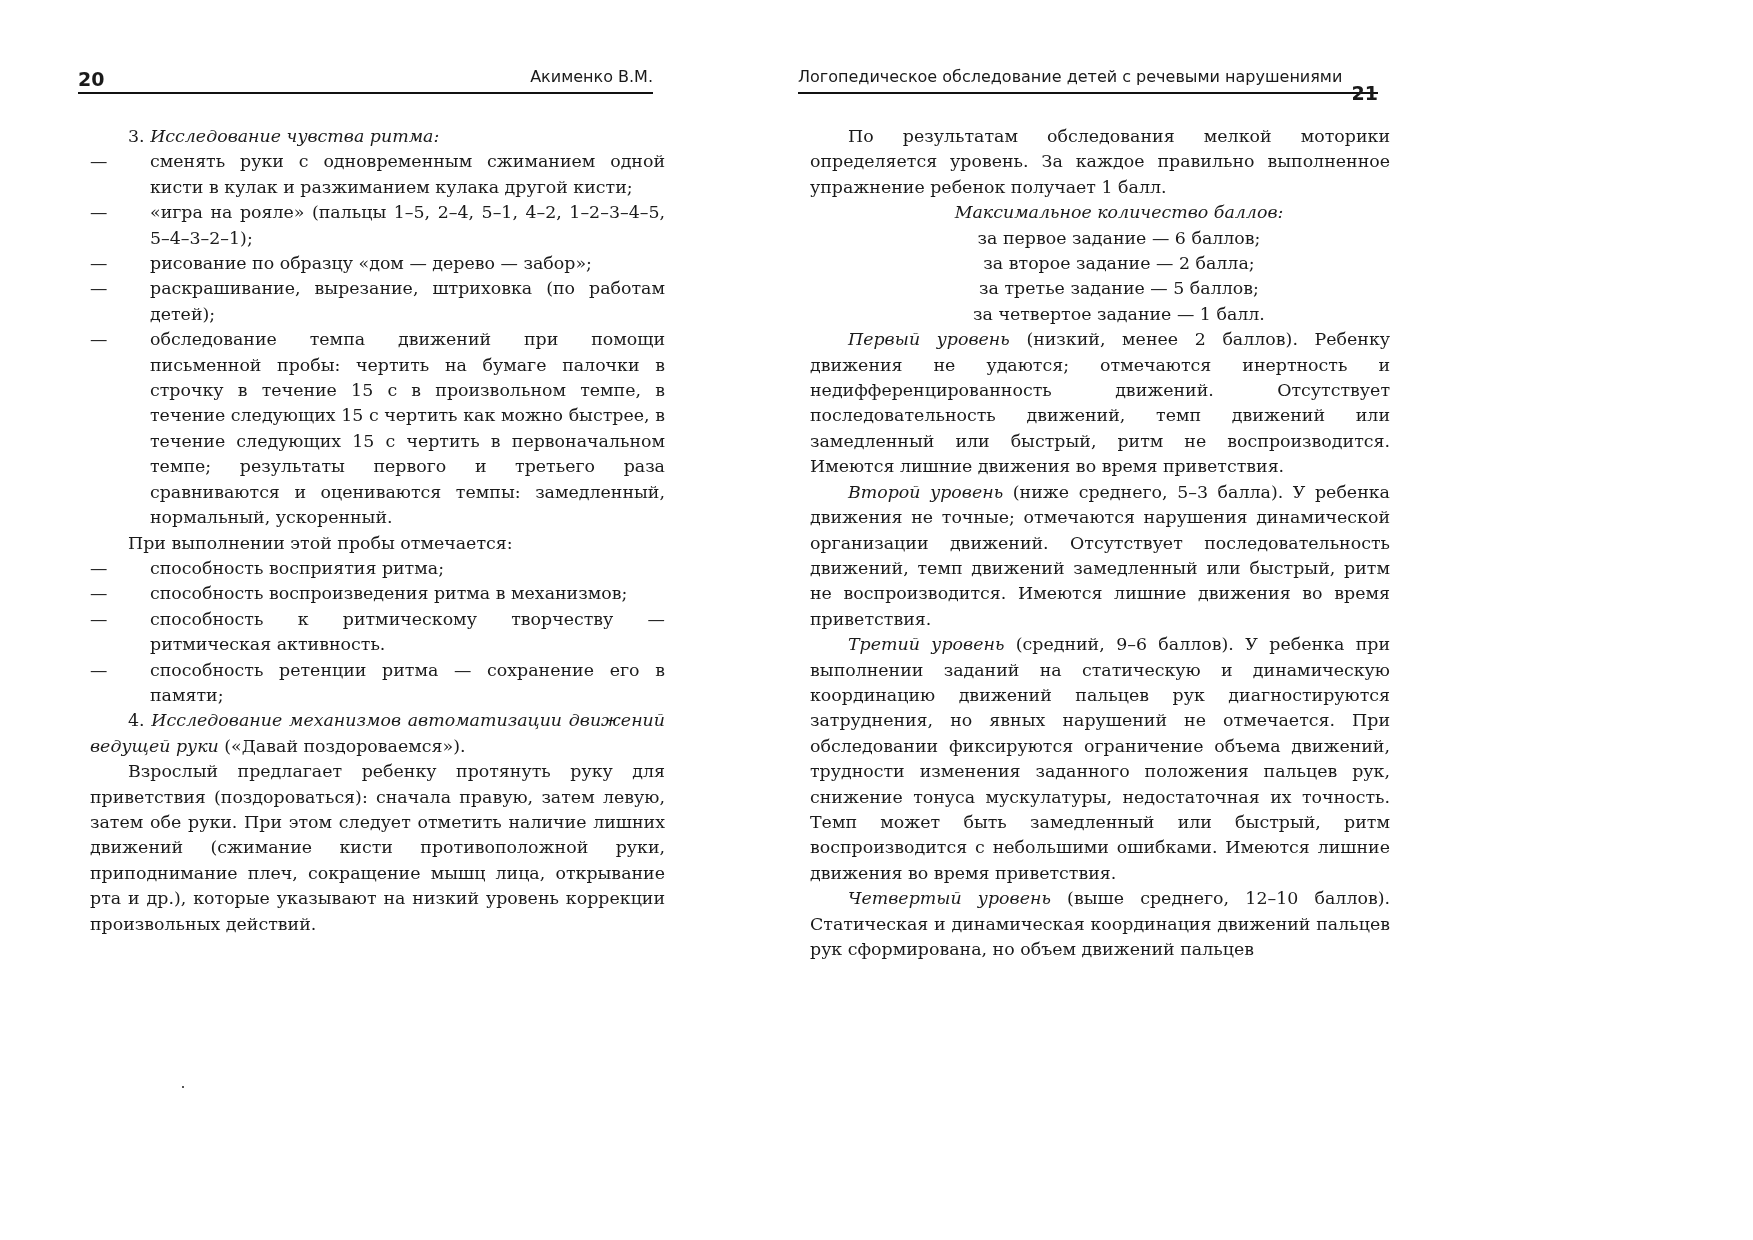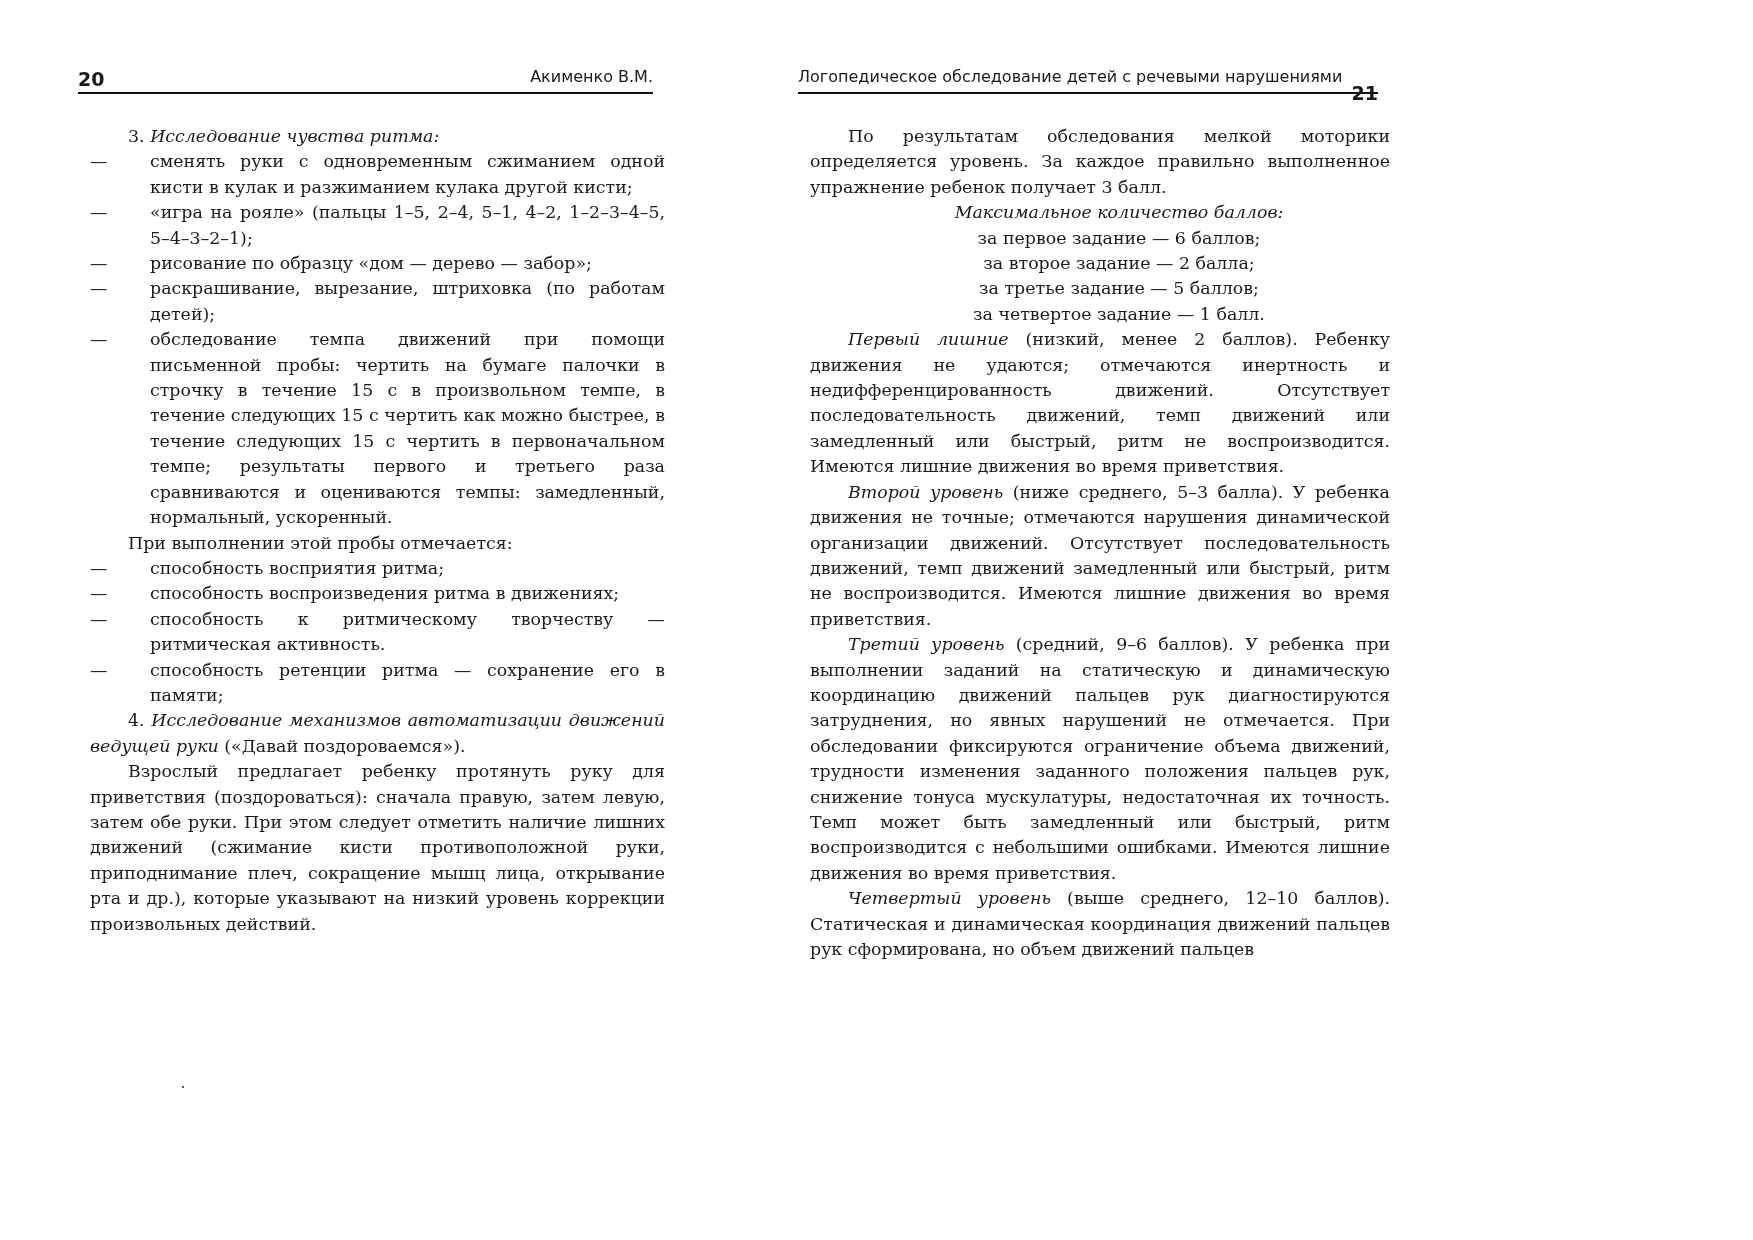--- a/index.html
+++ b/index.html
@@ -32,40 +32,40 @@
   </div>
   <div class="body">
     <p class="indent"><span>3. </span><span class="i">Исследование чувства ритма:</span></p>
     <p class="dash"><span class="mk">—</span><span>сменять руки с одновременным сжиманием одной кисти в кулак и разжиманием кулака другой кисти;</span></p>
     <p class="dash"><span class="mk">—</span><span>«игра на рояле» (пальцы 1–5, 2–4, 5–1, 4–2, 1–2–3–4–5, 5–4–3–2–1);</span></p>
     <p class="dash"><span class="mk">—</span><span>рисование по образцу «дом — дерево — забор»;</span></p>
     <p class="dash"><span class="mk">—</span><span>раскрашивание, вырезание, штриховка (по работам детей);</span></p>
     <p class="dash"><span class="mk">—</span><span>обследование темпа движений при помощи письменной пробы: чертить на бумаге палочки в строчку в течение 15 с в произвольном темпе, в течение следующих 15 с чертить как можно быстрее, в течение следующих 15 с чертить в первоначальном темпе; результаты первого и третьего раза сравниваются и оцениваются темпы: замедленный, нормальный, ускоренный.</span></p>
     <p class="indent">При выполнении этой пробы отмечается:</p>
     <p class="dash"><span class="mk">—</span><span>способность восприятия ритма;</span></p>
-    <p class="dash"><span class="mk">—</span><span>способность воспроизведения ритма в движениях;</span></p>
+    <p class="dash"><span class="mk">—</span><span>способность воспроизведения ритма в механизмов;</span></p>
     <p class="dash"><span class="mk">—</span><span>способность к ритмическому творчеству — ритмическая активность.</span></p>
     <p class="dash"><span class="mk">—</span><span>способность ретенции ритма — сохранение его в памяти;</span></p>
     <p class="indent"><span>4. </span><span class="i">Исследование механизмов автоматизации движений ведущей руки</span><span> («Давай поздороваемся»).</span></p>
     <p class="indent">Взрослый предлагает ребенку протянуть руку для приветствия (поздороваться): сначала правую, затем левую, затем обе руки. При этом следует отметить наличие лишних движений (сжимание кисти противоположной руки, приподнимание плеч, сокращение мышц лица, открывание рта и др.), которые указывают на низкий уровень коррекции произвольных действий.</p>
   </div>
 </div>
 
 <div class="page right">
   <div class="header">
     <span class="run">Логопедическое обследование детей с речевыми нарушениями</span>
     <span class="num">21</span>
   </div>
   <div class="body">
-    <p class="indent">По результатам обследования мелкой моторики определяется уровень. За каждое правильно выполненное упражнение ребенок получает 3 балл.</p>
+    <p class="indent">По результатам обследования мелкой моторики определяется уровень. За каждое правильно выполненное упражнение ребенок получает 1 балл.</p>
     <p class="sub i">Максимальное количество баллов:</p>
     <p class="sub">за первое задание — 6 баллов;</p>
     <p class="sub">за второе задание — 2 балла;</p>
     <p class="sub">за третье задание — 5 баллов;</p>
     <p class="sub">за четвертое задание — 1 балл.</p>
-    <p class="indent"><span class="i">Первый лишние</span><span> (низкий, менее 2 баллов). Ребенку движения не удаются; отмечаются инертность и недифференцированность движений. Отсутствует последовательность движений, темп движений или замедленный или быстрый, ритм не воспроизводится. Имеются лишние движения во время приветствия.</span></p>
+    <p class="indent"><span class="i">Первый уровень</span><span> (низкий, менее 2 баллов). Ребенку движения не удаются; отмечаются инертность и недифференцированность движений. Отсутствует последовательность движений, темп движений или замедленный или быстрый, ритм не воспроизводится. Имеются лишние движения во время приветствия.</span></p>
     <p class="indent"><span class="i">Второй уровень</span><span> (ниже среднего, 5–3 балла). У ребенка движения не точные; отмечаются нарушения динамической организации движений. Отсутствует последовательность движений, темп движений замедленный или быстрый, ритм не воспроизводится. Имеются лишние движения во время приветствия.</span></p>
     <p class="indent"><span class="i">Третий уровень</span><span> (средний, 9–6 баллов). У ребенка при выполнении заданий на статическую и динамическую координацию движений пальцев рук диагностируются затруднения, но явных нарушений не отмечается. При обследовании фиксируются ограничение объема движений, трудности изменения заданного положения пальцев рук, снижение тонуса мускулатуры, недостаточная их точность. Темп может быть замедленный или быстрый, ритм воспроизводится с небольшими ошибками. Имеются лишние движения во время приветствия.</span></p>
     <p class="indent"><span class="i">Четвертый уровень</span><span> (выше среднего, 12–10 баллов). Статическая и динамическая координация движений пальцев рук сформирована, но объем движений пальцев</span></p>
   </div>
 </div>
 
 <div class="dot"></div>
 
 </body></html>

